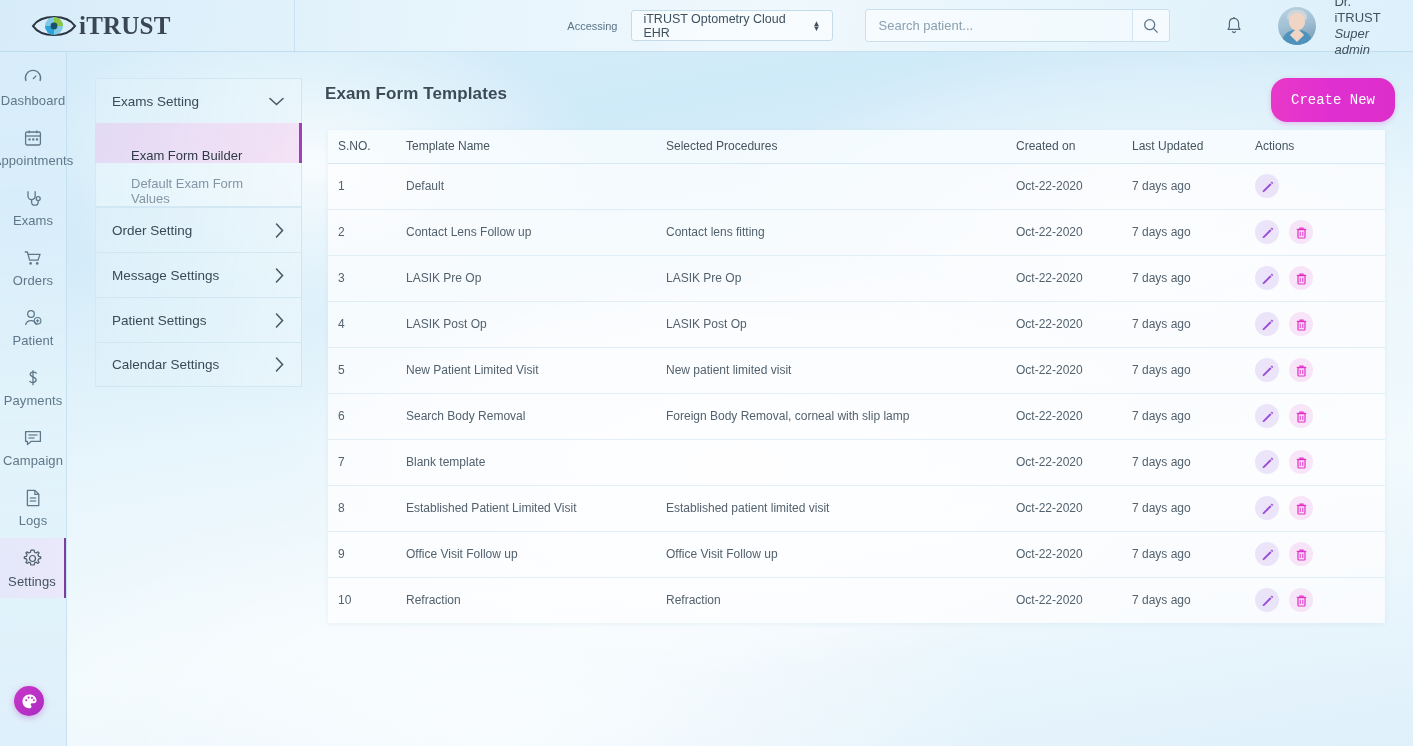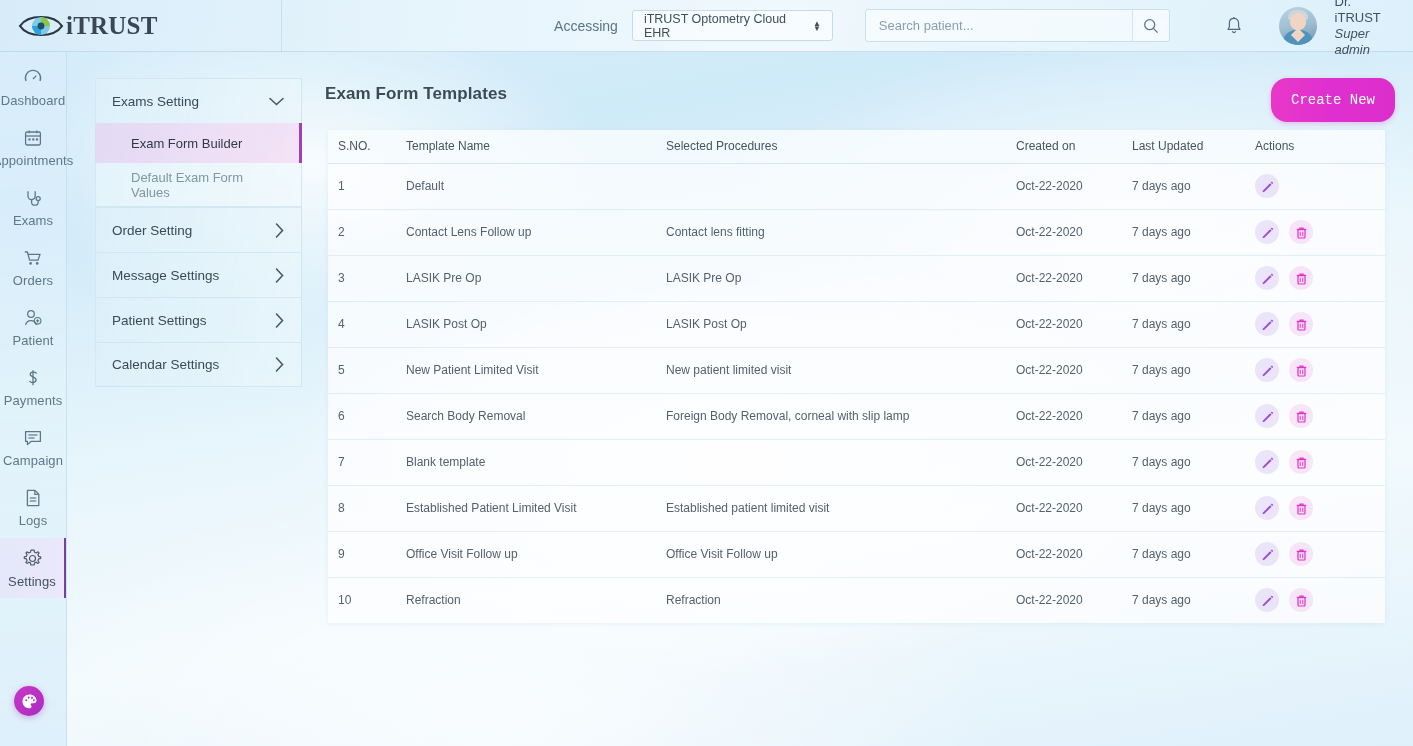--- a/index.html
+++ b/index.html
@@ -29,31 +29,32 @@
     background: linear-gradient(100deg, #d7ecf9 0%, #e6f4fc 30%, #eff8fd 55%, #dcf0fb 100%);
     border-bottom: 1px solid rgba(170,205,228,0.55);
     z-index: 30;
   }
 
   .logo-wrap {
     width: 300px; height: 52px;
     display: flex; align-items: center;
     padding-left: 18px;
     border-right: 1px solid rgba(170,205,228,0.45);
+    margin-left: 13px;
   }
   .logo-eye { width: 46px; height: 30px; margin-right: 2px; }
   .logo-text {
     font-size: 25px; font-weight: bold;
     color: #3a4652; letter-spacing: 0.2px;
     font-family: "Liberation Serif", serif;
   }
 
   .accessing-label {
     margin-left: 272px;
-    font-size: 14px; color: #5b7486;
+    font-size: 11px; color: #5b7486;
   }
 
   .org-select {
     margin-left: 14px;
     height: 31px; min-width: 192px;
     background: rgba(255,255,255,0.55);
     border: 1px solid #c4dcea;
     border-radius: 3px;
     display: flex; align-items: center; justify-content: center;
     gap: 9px; padding: 0 11px;
@@ -154,21 +155,21 @@
     display: flex; align-items: center; justify-content: space-between;
     font-size: 13.5px; color: #3b4a57;
     background: linear-gradient(100deg, rgba(222,240,250,0.88) 0%, rgba(234,246,252,0.8) 100%);
     border: 1px solid rgba(198,224,238,0.6);
     border-bottom: none;
     cursor: pointer;
   }
   .acc-head:last-of-type { border-bottom: 1px solid rgba(198,224,238,0.6); }
   .sub-item {
     height: 40px; padding: 0 16px 0 35px;
-    display: flex; align-items: center;
+    display: flex; align-items: flex-end;
     font-size: 13px; color: #8496a4;
     background: linear-gradient(100deg, rgba(230,245,252,0.82) 0%, rgba(240,249,253,0.78) 100%);
     border-left: 1px solid rgba(198,224,238,0.6);
     border-right: 1px solid rgba(198,224,238,0.6);
     cursor: pointer;
   }
   .sub-item.active {
     background: linear-gradient(100deg, rgba(228,214,243,0.85) 0%, rgba(244,224,245,0.9) 100%);
     color: #2f3a44;
     border-right: 3px solid #a03fb8;

